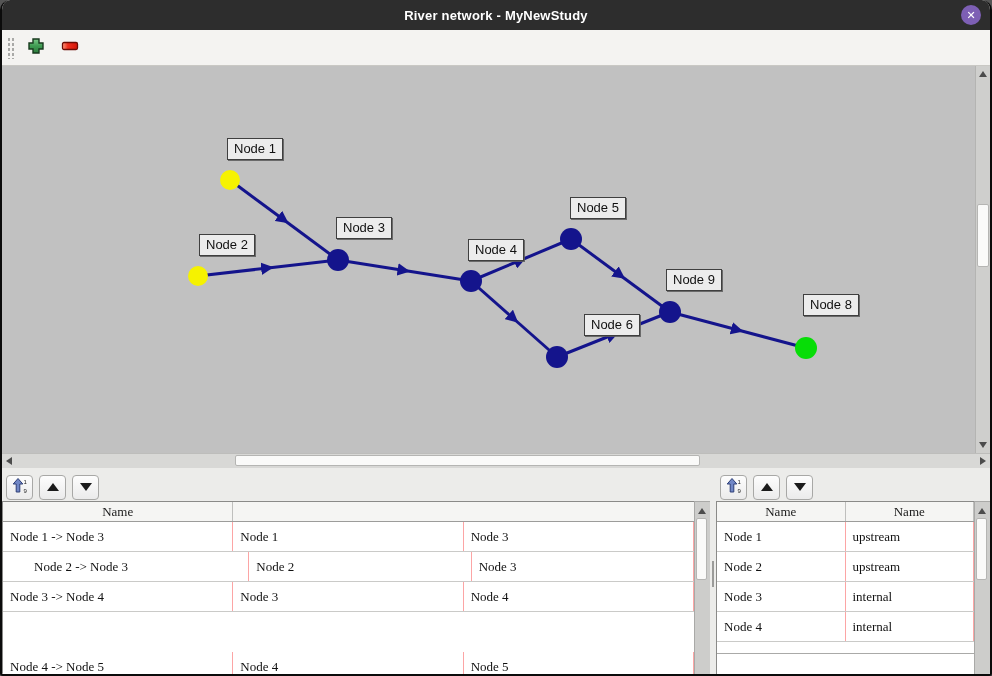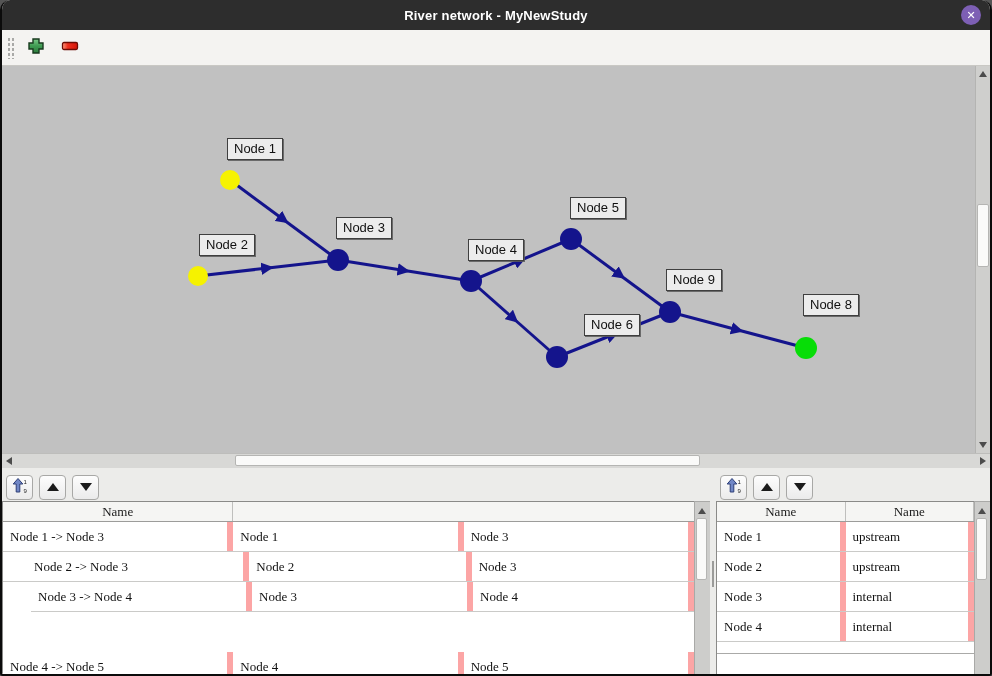--- a/index.html
+++ b/index.html
@@ -102,21 +102,21 @@
     flex:1; background:#ffffff; border:1px solid #8a8a88; border-right:none; border-bottom:none;
     display:flex; flex-direction:column; font-size:13px; color:#111;
   }
   .thead { flex:0 0 20px; display:grid; background:#f5f5f3; border-bottom:1px solid #9c9c9a; }
   .th {
     display:flex; align-items:center; justify-content:center;
     border-right:1px solid #bfbfbd; font-size:13px; color:#1a1a1a; overflow:hidden;
   }
   .tbody { flex:1; overflow:hidden; }
   .tr { display:grid; height:30px; border-bottom:1px solid #cacac8; background:#fff; }
-  .td { display:flex; align-items:center; padding-left:7px; border-right:6px solid #fca5a5; overflow:hidden; white-space:nowrap; }
+  .td { display:flex; align-items:center; padding-left:7px; border-right:1px solid #fca5a5; overflow:hidden; white-space:nowrap; }
   .partial-row { height:12px; border-bottom:1px solid #aaaaa8; background:#fff; }
 
   .tscroll { flex:0 0 16px; position:relative; background:#cdcdcb; border:1px solid #a9a9a7; border-right:none; border-bottom:none; }
 
   
   .statusbar { flex:1; background:#ececea; border-top:1px solid #d9d9d7; position:relative; }
   .resize-grip {
     position:absolute; right:3px; bottom:2px; width:12px; height:12px;
     background-image:radial-gradient(#a2a2a0 1px, transparent 1.1px);
     background-size:4px 4px;
@@ -243,21 +243,21 @@
               <div class="tr" style="grid-template-columns: 1fr 1fr 1fr;">
                 <div class="td">Node 1 -&gt; Node 3</div>
                 <div class="td">Node 1</div>
                 <div class="td">Node 3</div>
               </div>
               <div class="tr" style="grid-template-columns: 1fr 1fr 1fr; padding-left: 24px;">
                 <div class="td">Node 2 -&gt; Node 3</div>
                 <div class="td">Node 2</div>
                 <div class="td">Node 3</div>
               </div>
-              <div class="tr" style="grid-template-columns: 1fr 1fr 1fr; margin-left: 28px;">
+              <div class="tr" style="grid-template-columns: 1fr 1fr 1fr;">
                 <div class="td">Node 3 -&gt; Node 4</div>
                 <div class="td">Node 3</div>
                 <div class="td">Node 4</div>
               </div>
               <div class="tr" style="grid-template-columns: 1fr 1fr 1fr; margin-top: 40px;">
                 <div class="td">Node 4 -&gt; Node 5</div>
                 <div class="td">Node 4</div>
                 <div class="td">Node 5</div>
               </div>
               <div class="partial-row"></div>

